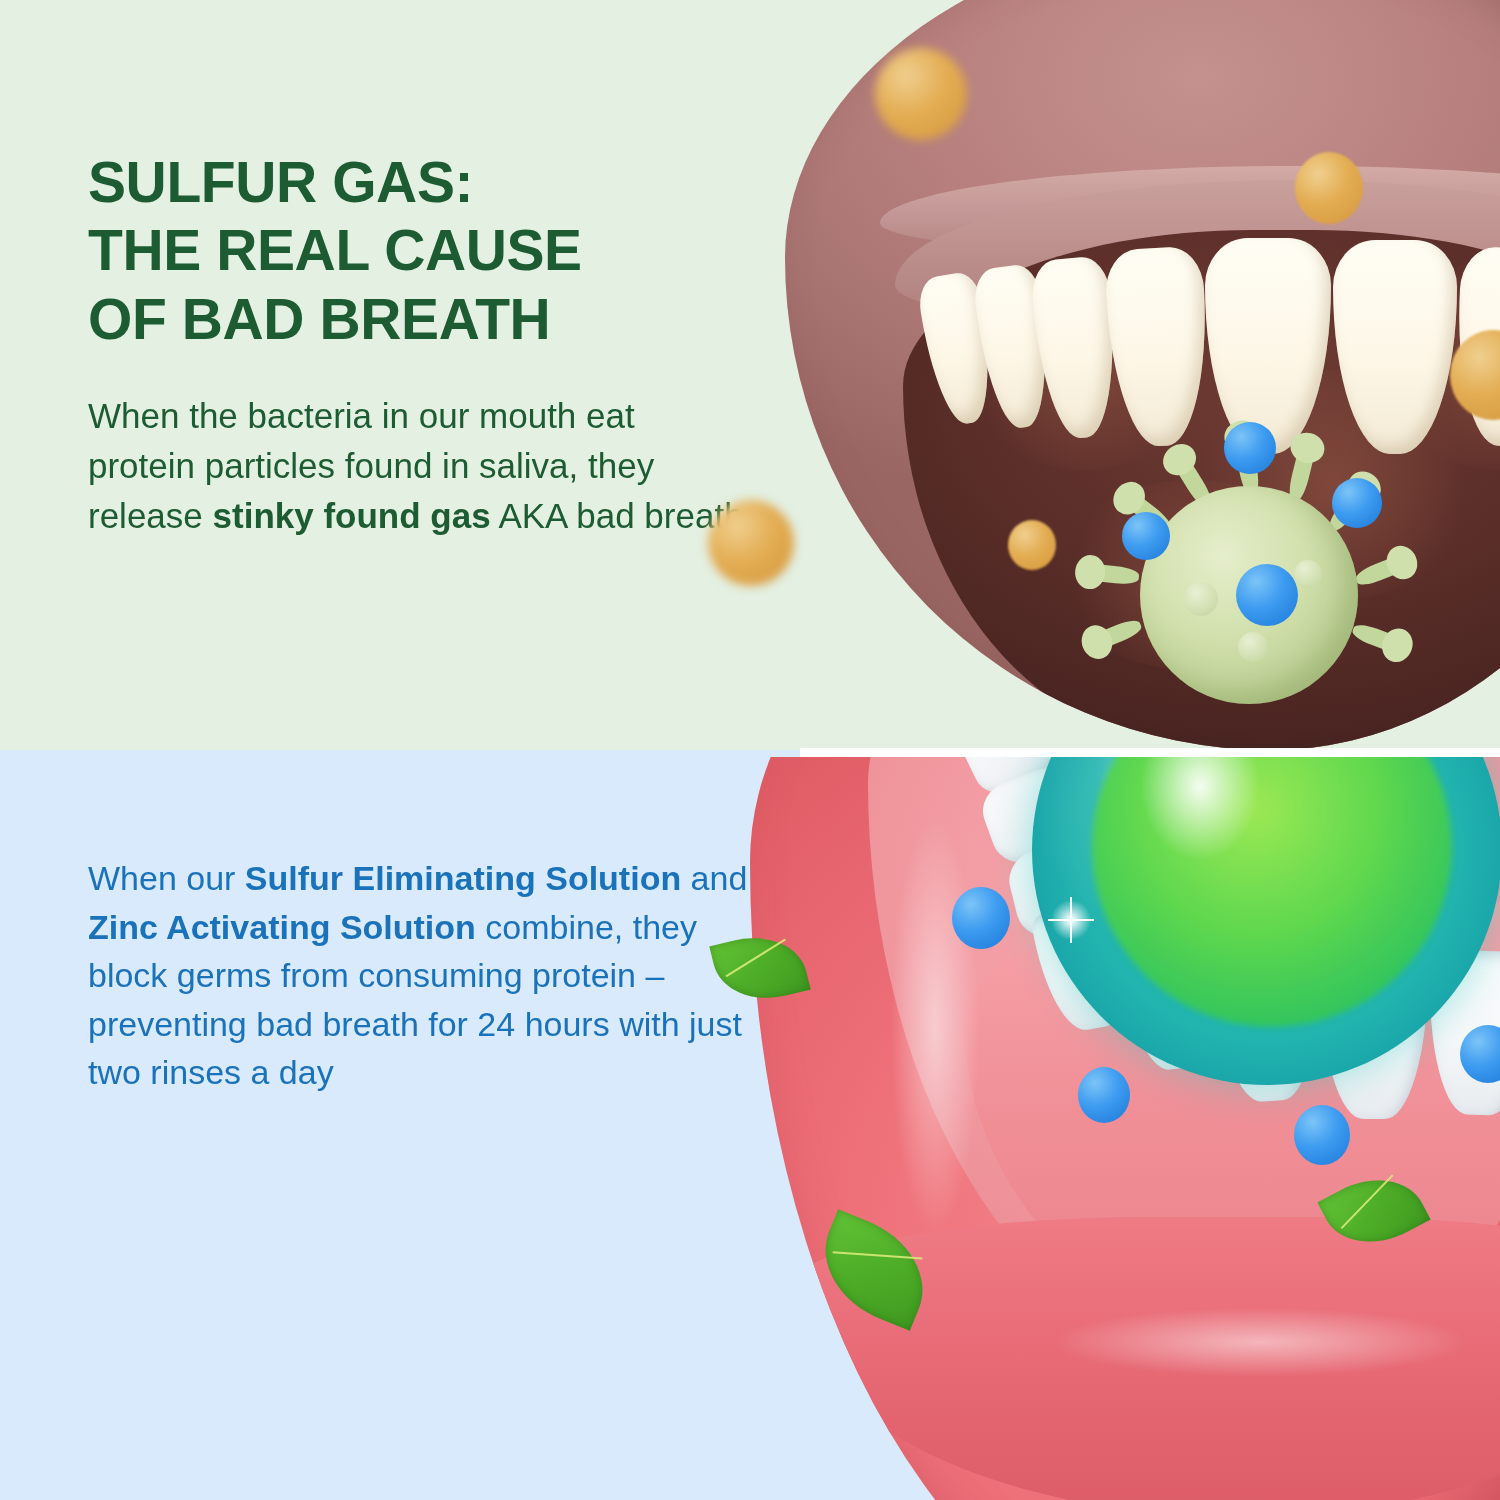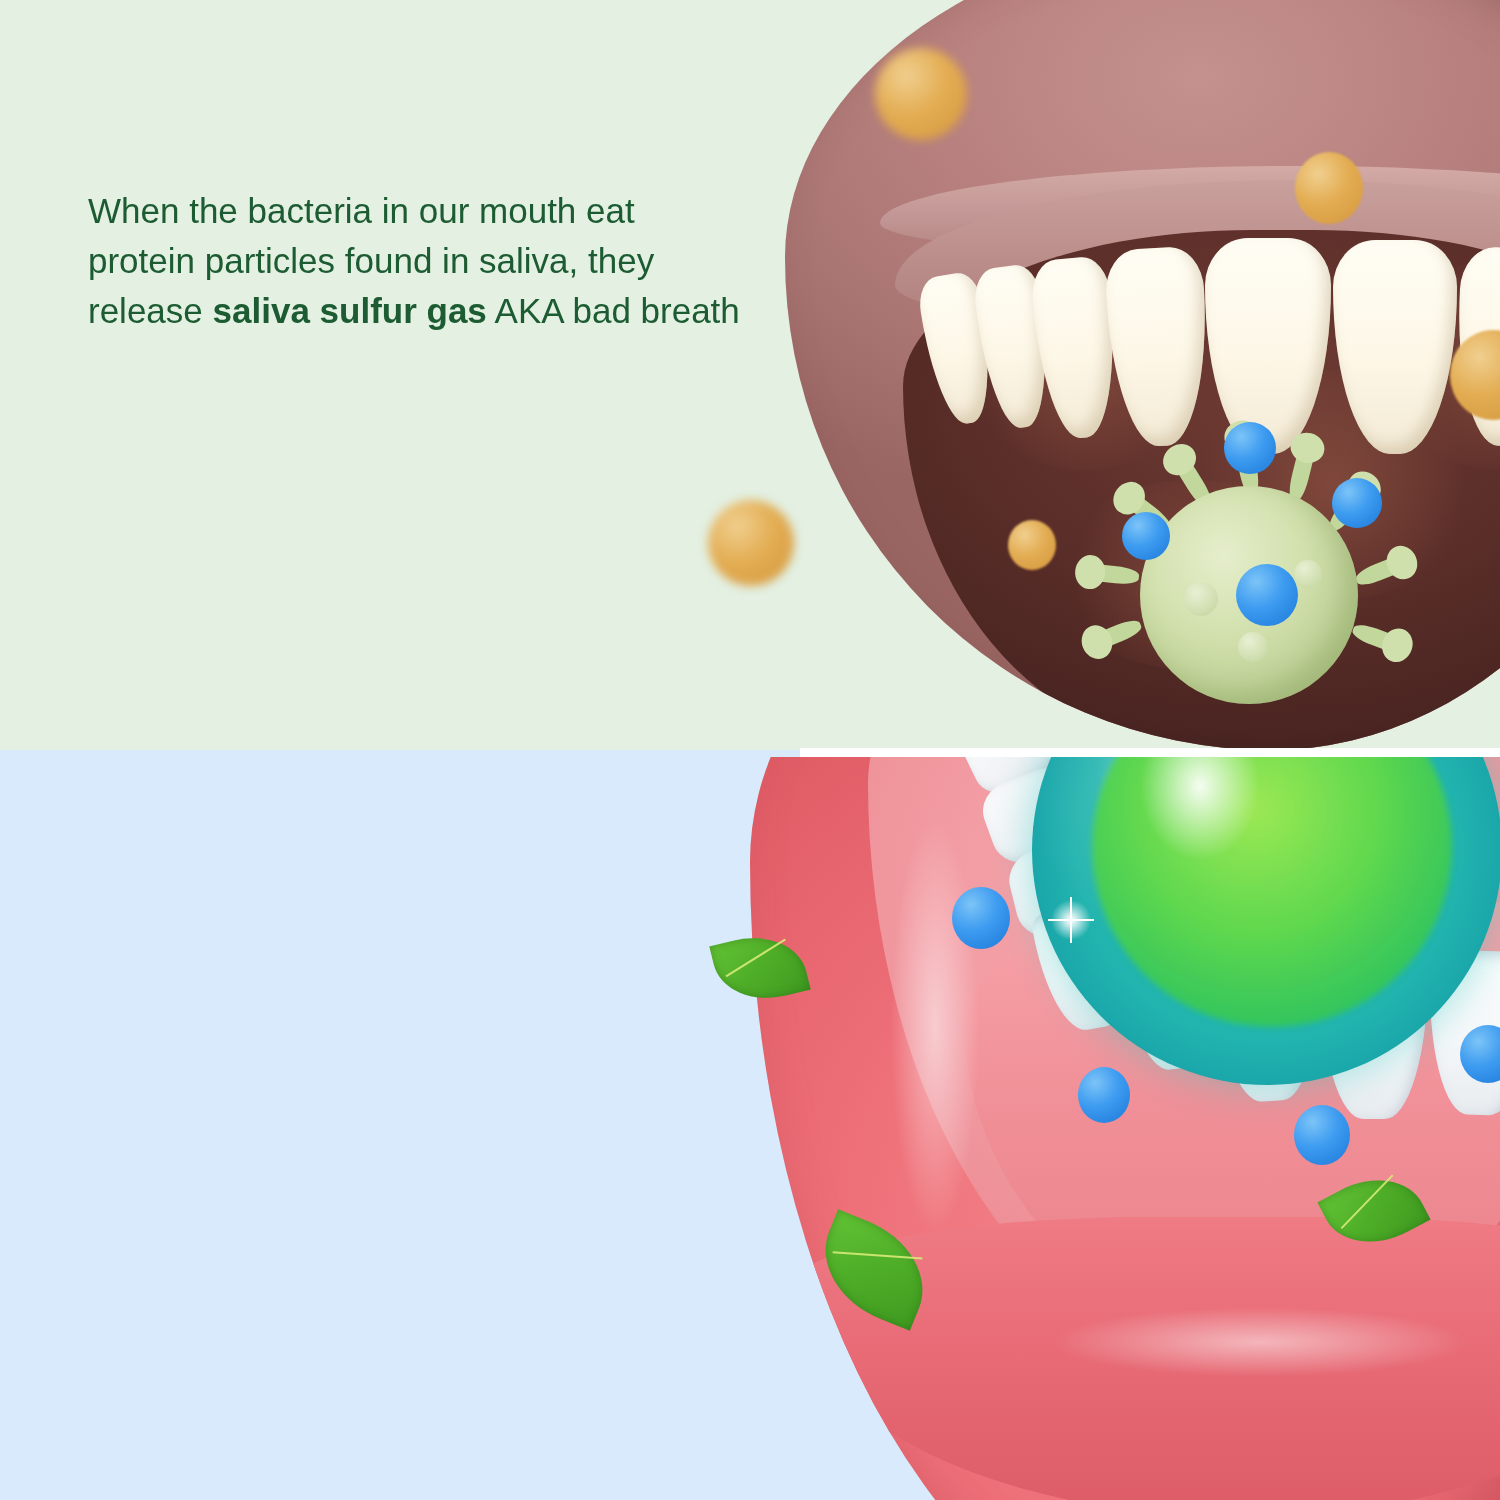--- a/index.html
+++ b/index.html
@@ -396,19 +396,23 @@
     </div>
     <div class="leaf" style="left:128px; top:470px; width:112px; height:86px; transform:rotate(22deg);">
       <div class="vein"></div>
     </div>
     <div class="leaf" style="left:638px; top:420px; width:92px; height:68px; transform:rotate(-28deg);">
       <div class="vein"></div>
     </div>
   </div>
 
   <div class="text-panel panel-top">
-    <p class="body-copy body-green"><span>When the bacteria in our mouth eat protein particles found in saliva, they release </span><b>saliva sulfur gas</b><span> AKA bad breath</span></p>
+    <h1 class="headline headline-green">SULFUR GAS:
+THE REAL CAUSE
+OF BAD BREATH</h1>
+    <p class="body-copy body-green"><span>When the bacteria in our mouth eat protein particles found in saliva, they release </span><b>stinky found gas</b><span> AKA bad breath</span></p>
   </div>
 
   <div class="text-panel panel-bottom">
+    <p class="body-copy body-blue"><span>When our </span><b>Sulfur Eliminating Solution</b><span> and </span><b>Zinc Activating Solution</b><span> combine, they block germs from consuming protein – preventing bad breath for 24 hours with just two rinses a day</span></p>
   </div>
 
 </div>
 
 </body></html>

